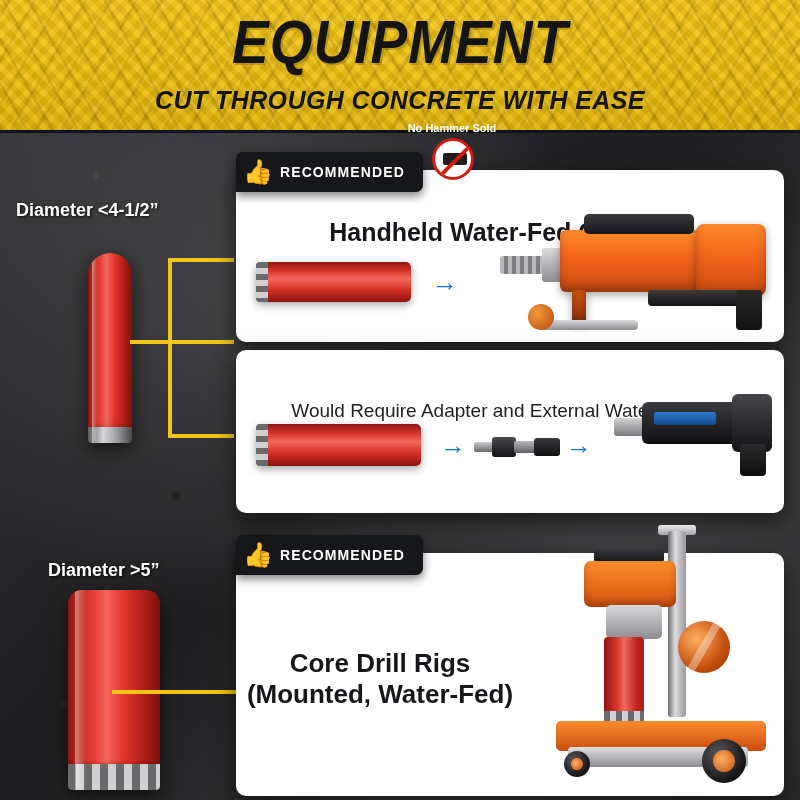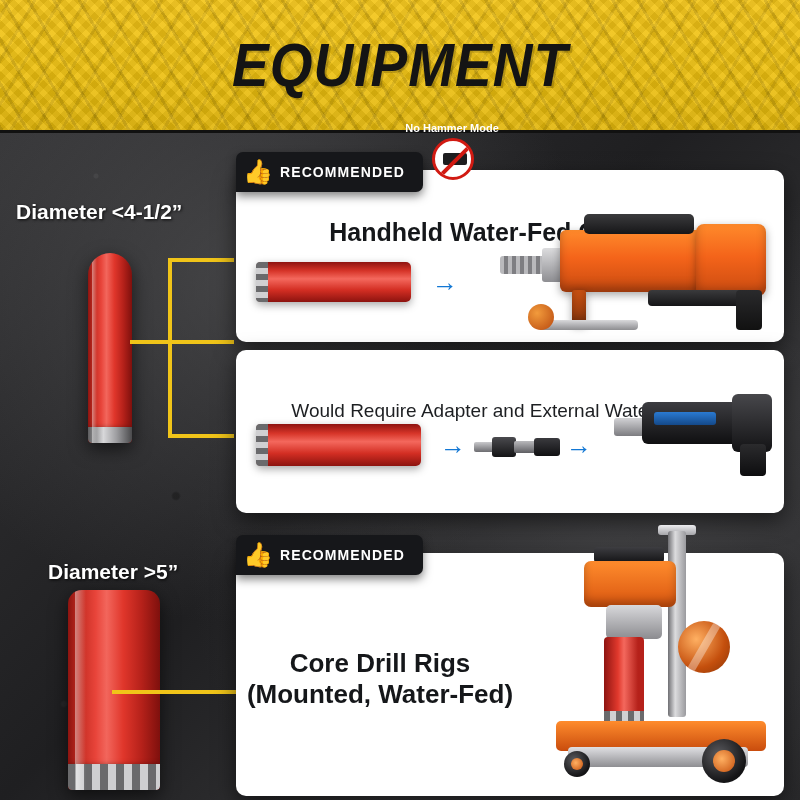--- a/index.html
+++ b/index.html
@@ -72,21 +72,21 @@
     font-weight: 700;
     font-style: italic;
     color: #141414;
     letter-spacing: 0.4px;
   }
 
   
   .side-label {
     position: absolute;
     color: #ffffff;
-    font-size: 21px;
+    font-size: 18px;
     font-weight: 700;
     text-shadow: 1px 1px 3px rgba(0,0,0,0.85);
     white-space: nowrap;
   }
   #label-small { left: 16px; top: 200px; }
   #label-large { left: 48px; top: 560px; }
 
   
   .bit { position: absolute; }
   .bit .barrel {
@@ -295,20 +295,21 @@
   #rig-tire2::after{ left:7px; top:7px; width:12px; height:12px;}
 </style>
 </head>
 <body>
 
 <div id="page">
 
   <div id="header">
     <div id="header-inner">
       <div id="title">EQUIPMENT</div>
+      <div id="subtitle">CUT THROUGH CONCRETE WITH EASE</div>
     </div>
   </div>
 
   <div class="side-label" id="label-small">Diameter &lt;4-1/2”</div>
   <div class="side-label" id="label-large">Diameter &gt;5”</div>
 
   <div class="bit" id="bit-small">
     <div class="barrel">
         <div class="crown"></div>
       </div>
@@ -372,21 +373,21 @@
 
     <div class="machine" id="c2-hammer">
       <div class="mgray" id="c2-h-chuck"></div>
       <div class="mdark" id="c2-h-body"></div>
       <div id="c2-h-blue" style="position:absolute;"></div>
       <div class="mdark" id="c2-h-rear"></div>
       <div class="mdark" id="c2-h-grip"></div>
     </div>
   </div>
 
-  <div id="c2-nohammer-label">No Hammer Mode</div>
+  <div id="c2-nohammer-label">No Hammer Sold</div>
   <div id="c2-nohammer-icon">
     <div class="mini"></div>
     <div class="slash"></div>
   </div>
 
   <div class="card" id="card3">
     <div class="rec-badge">
       <span class="thumb">👍</span>
       <span class="rec-text">RECOMMENDED</span>
     </div>

